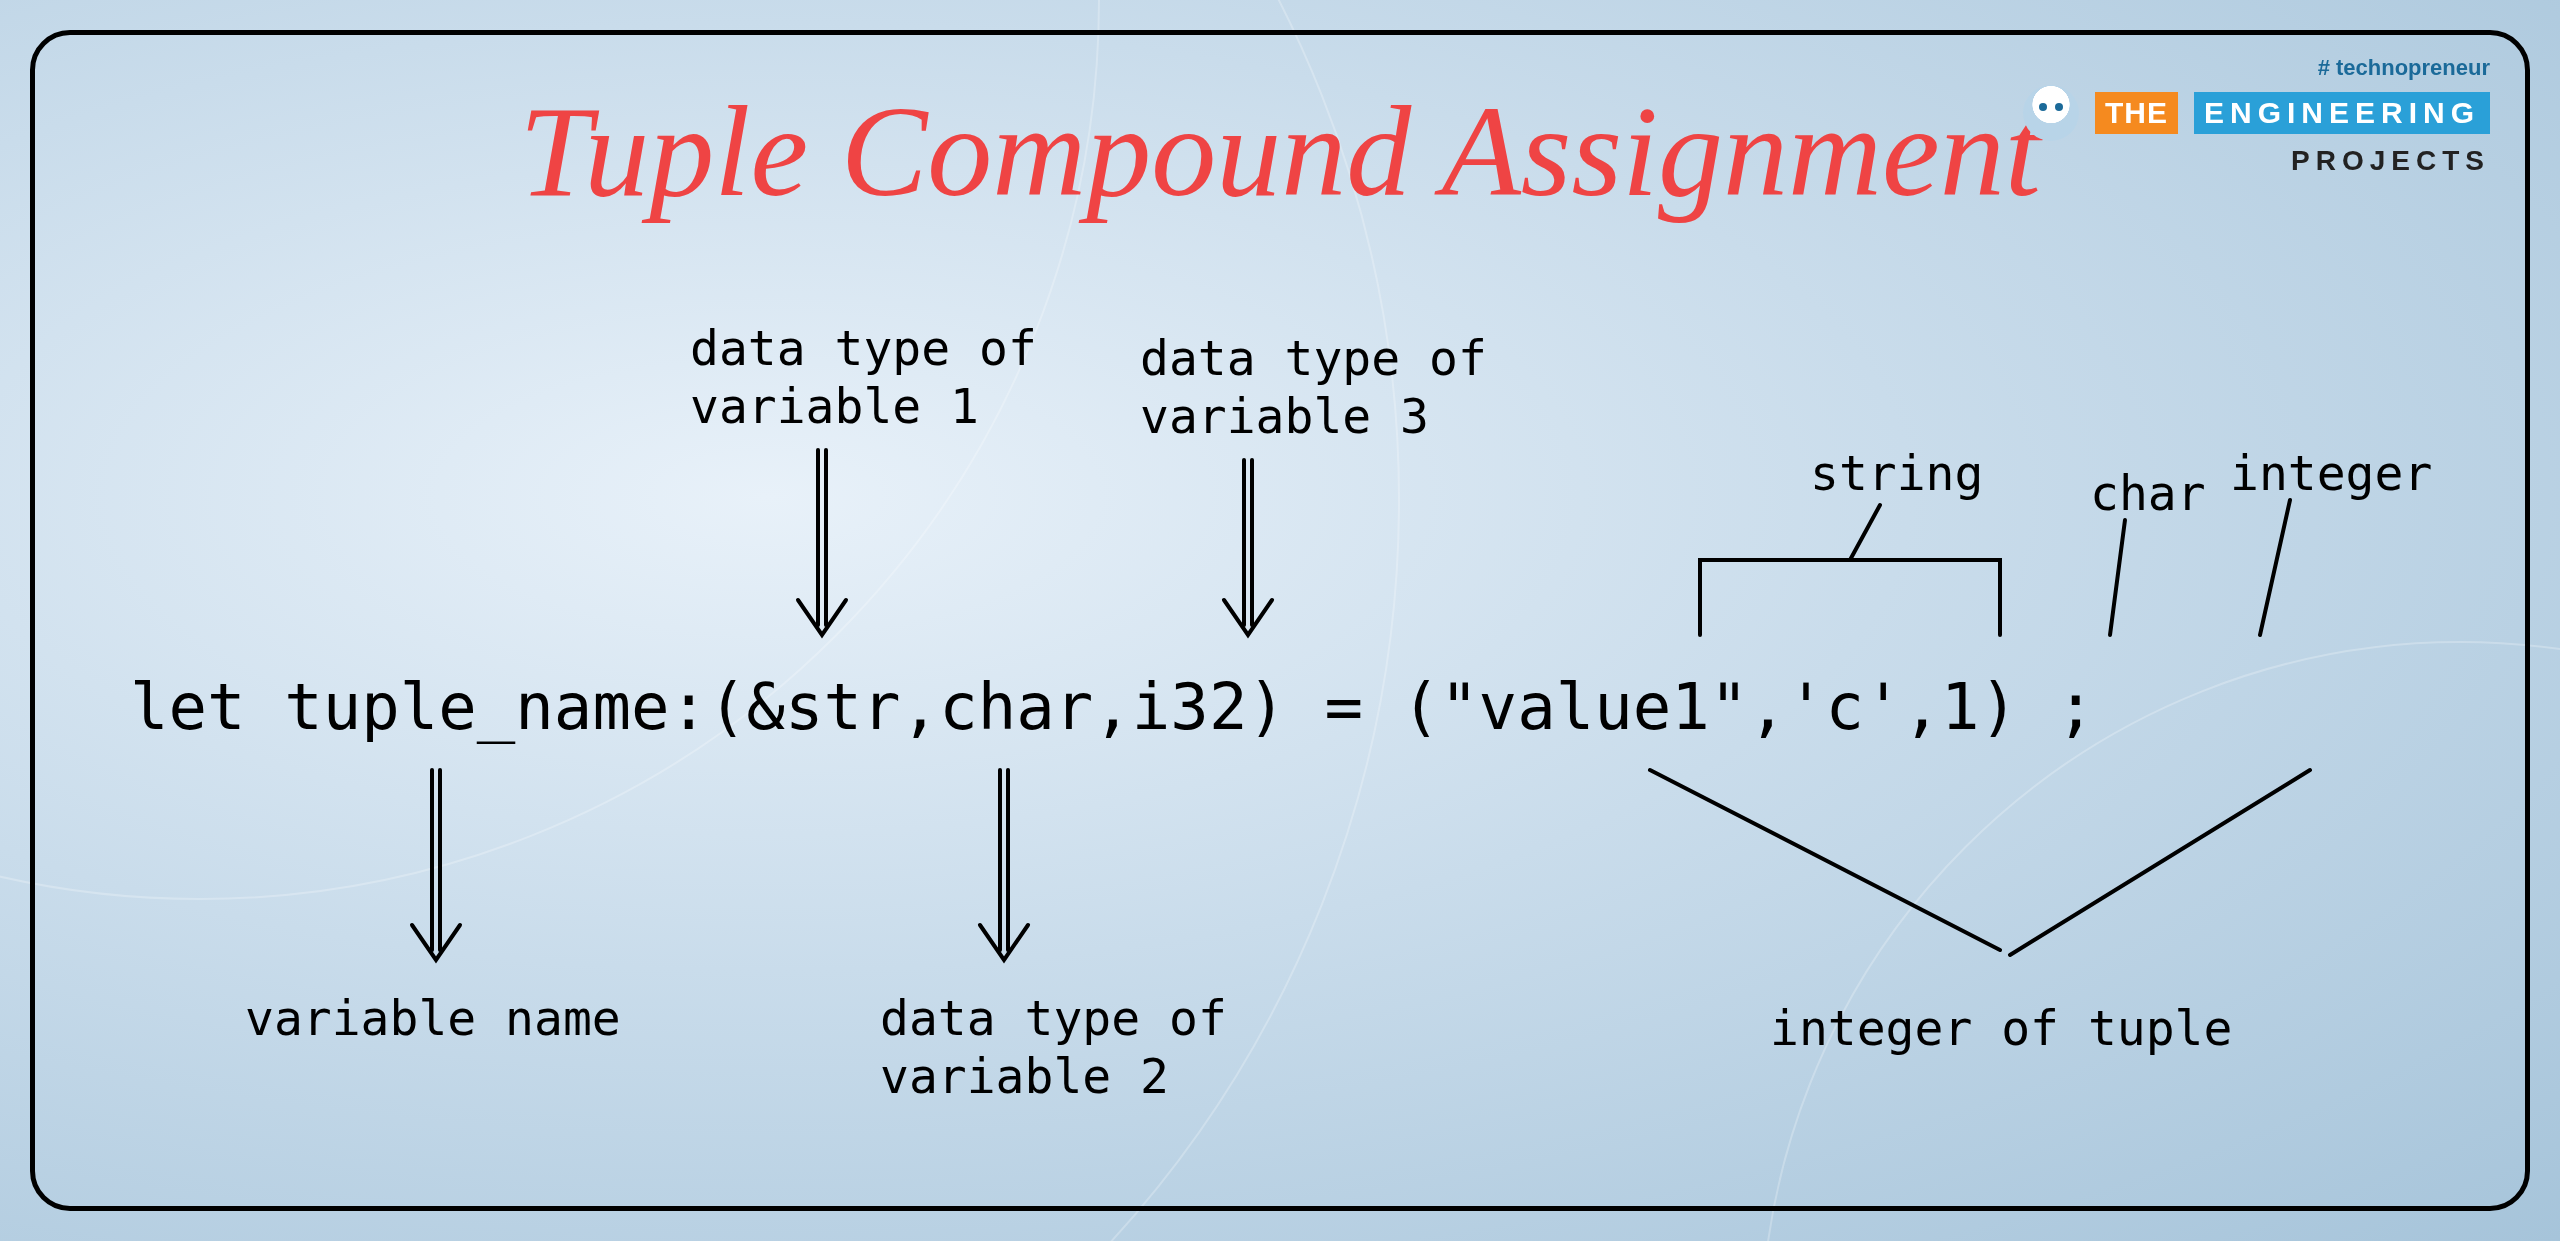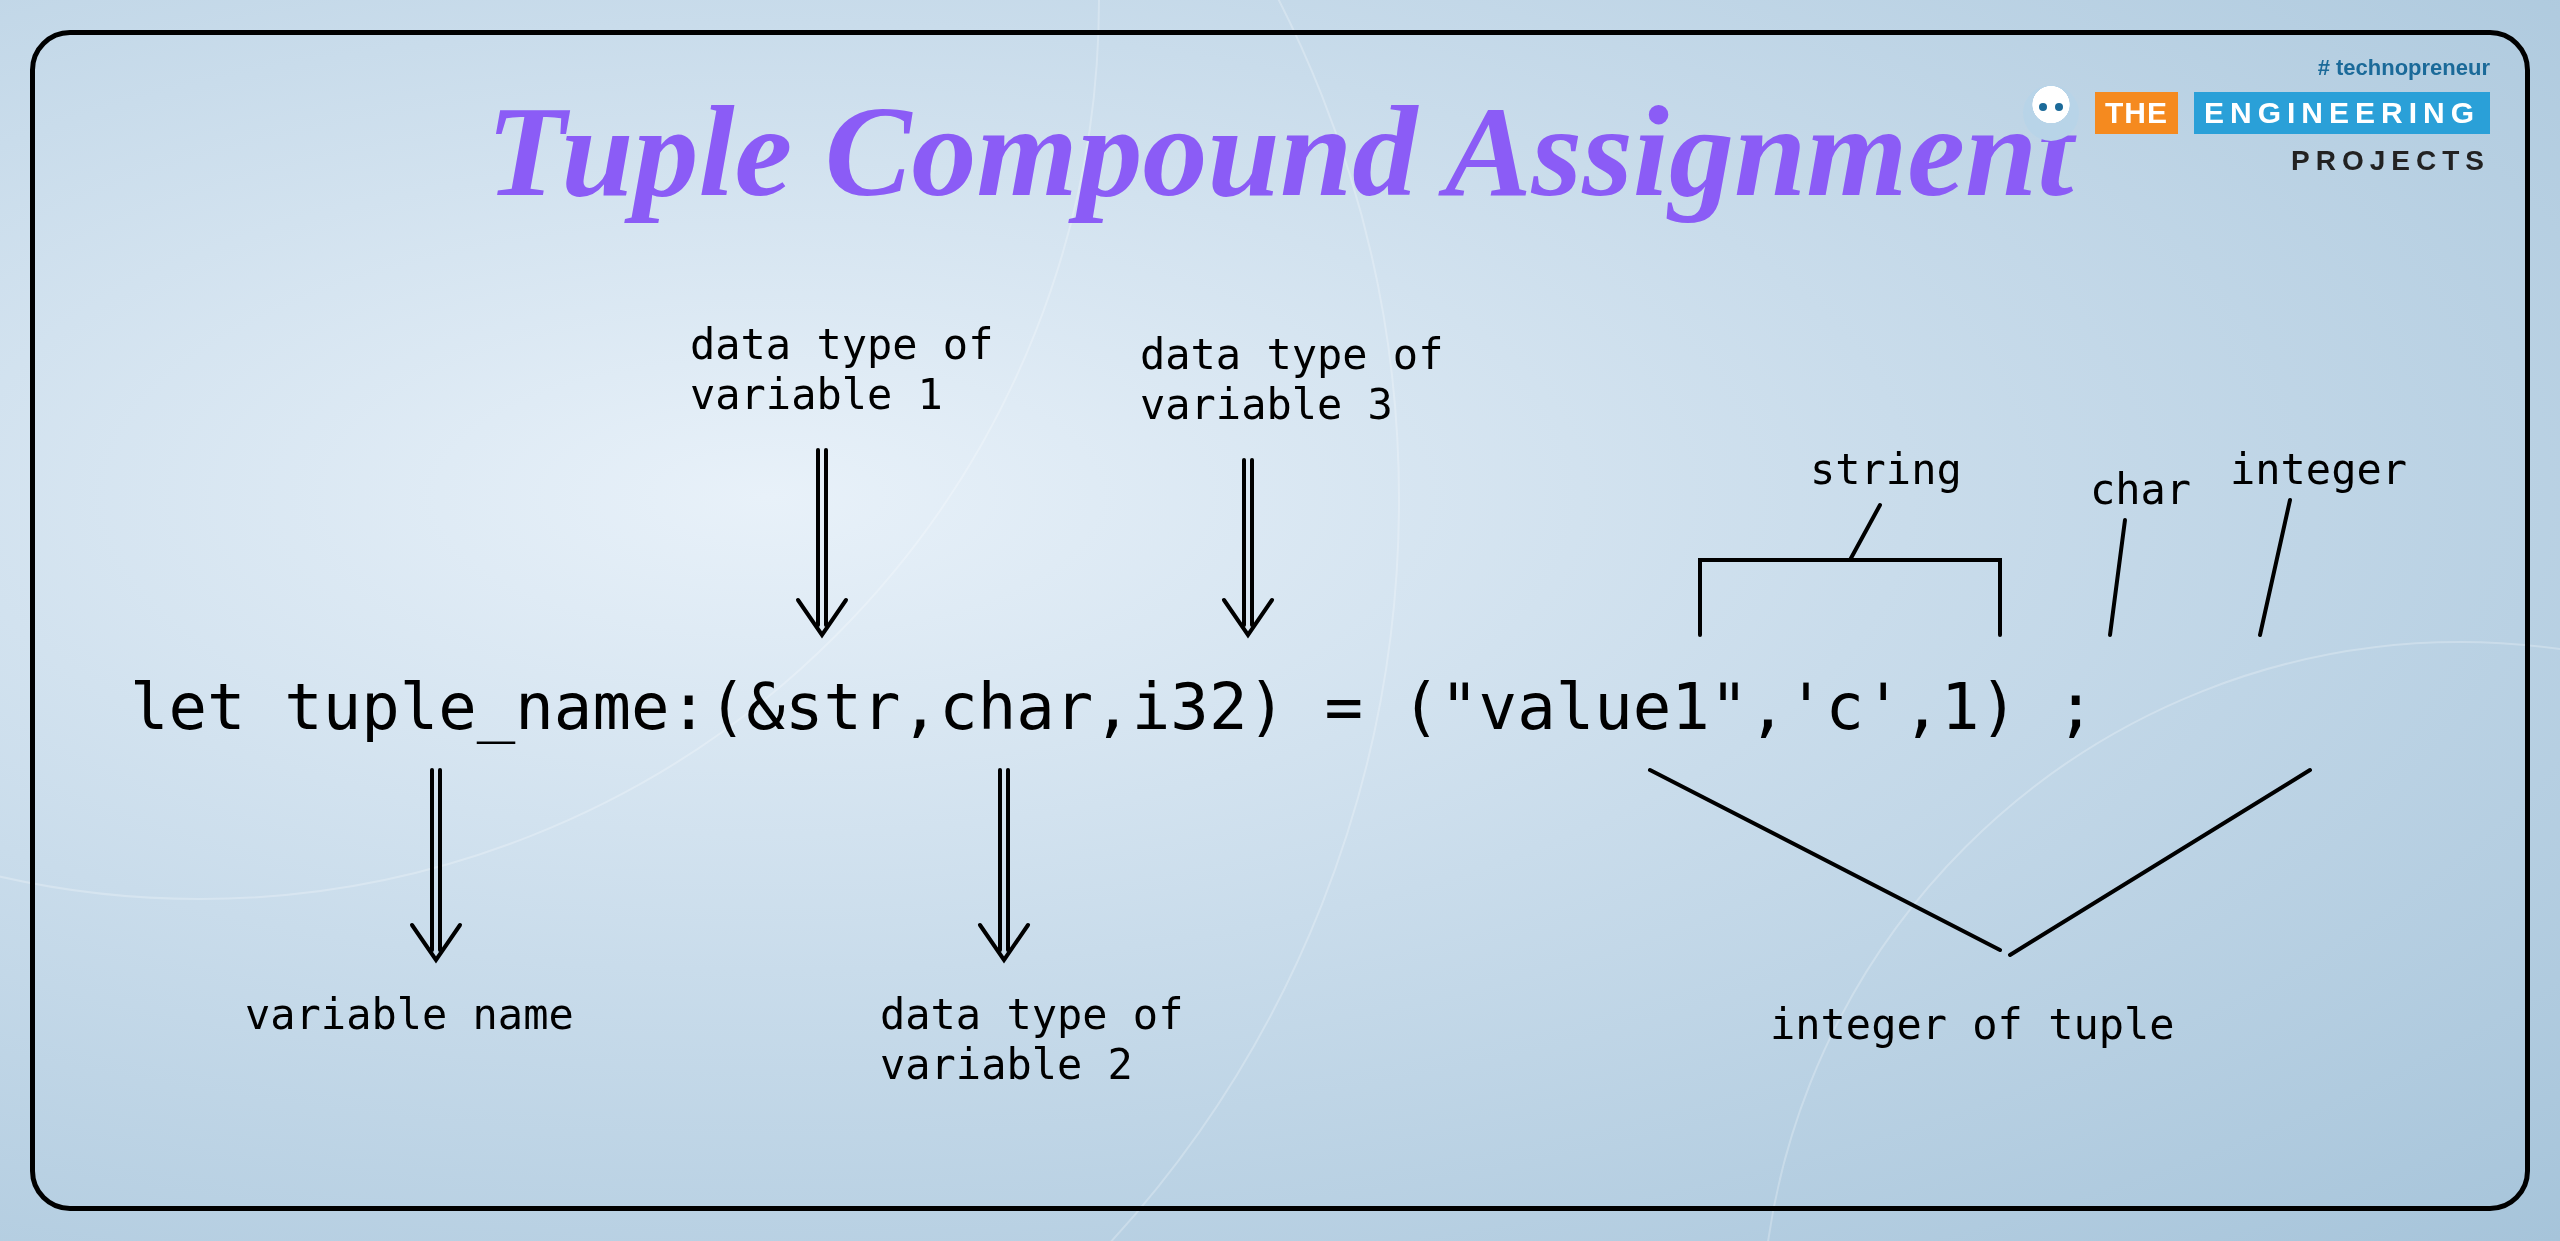--- a/index.html
+++ b/index.html
@@ -34,22 +34,22 @@
   }
 
   .title {
     position: absolute;
     top: 76px;
     left: 50%;
     transform: translateX(-50%);
     font-family: "Brush Script MT", "Segoe Script", cursive;
     font-size: 130px;
     font-style: italic;
-    font-weight: 700;
-    color: #8b5cf6;
+    font-weight: 400;
+    color: #ef4444;
     white-space: nowrap;
   }
 
   .logo {
     position: absolute;
     top: 55px;
     right: 70px;
     text-align: right;
     font-family: Arial, sans-serif;
   }
@@ -76,21 +76,21 @@
     top: 670px;
     font-size: 64px;
     color: #000;
     white-space: nowrap;
     letter-spacing: 0px;
     font-weight: 500;
   }
 
   .ann {
     position: absolute;
-    font-size: 42px;
+    font-size: 48px;
     color: #000;
     line-height: 1.2;
     font-weight: 500;
   }
 
   svg.arrows {
     position: absolute;
     left: 0; top: 0;
     width: 2560px;
     height: 1241px;

